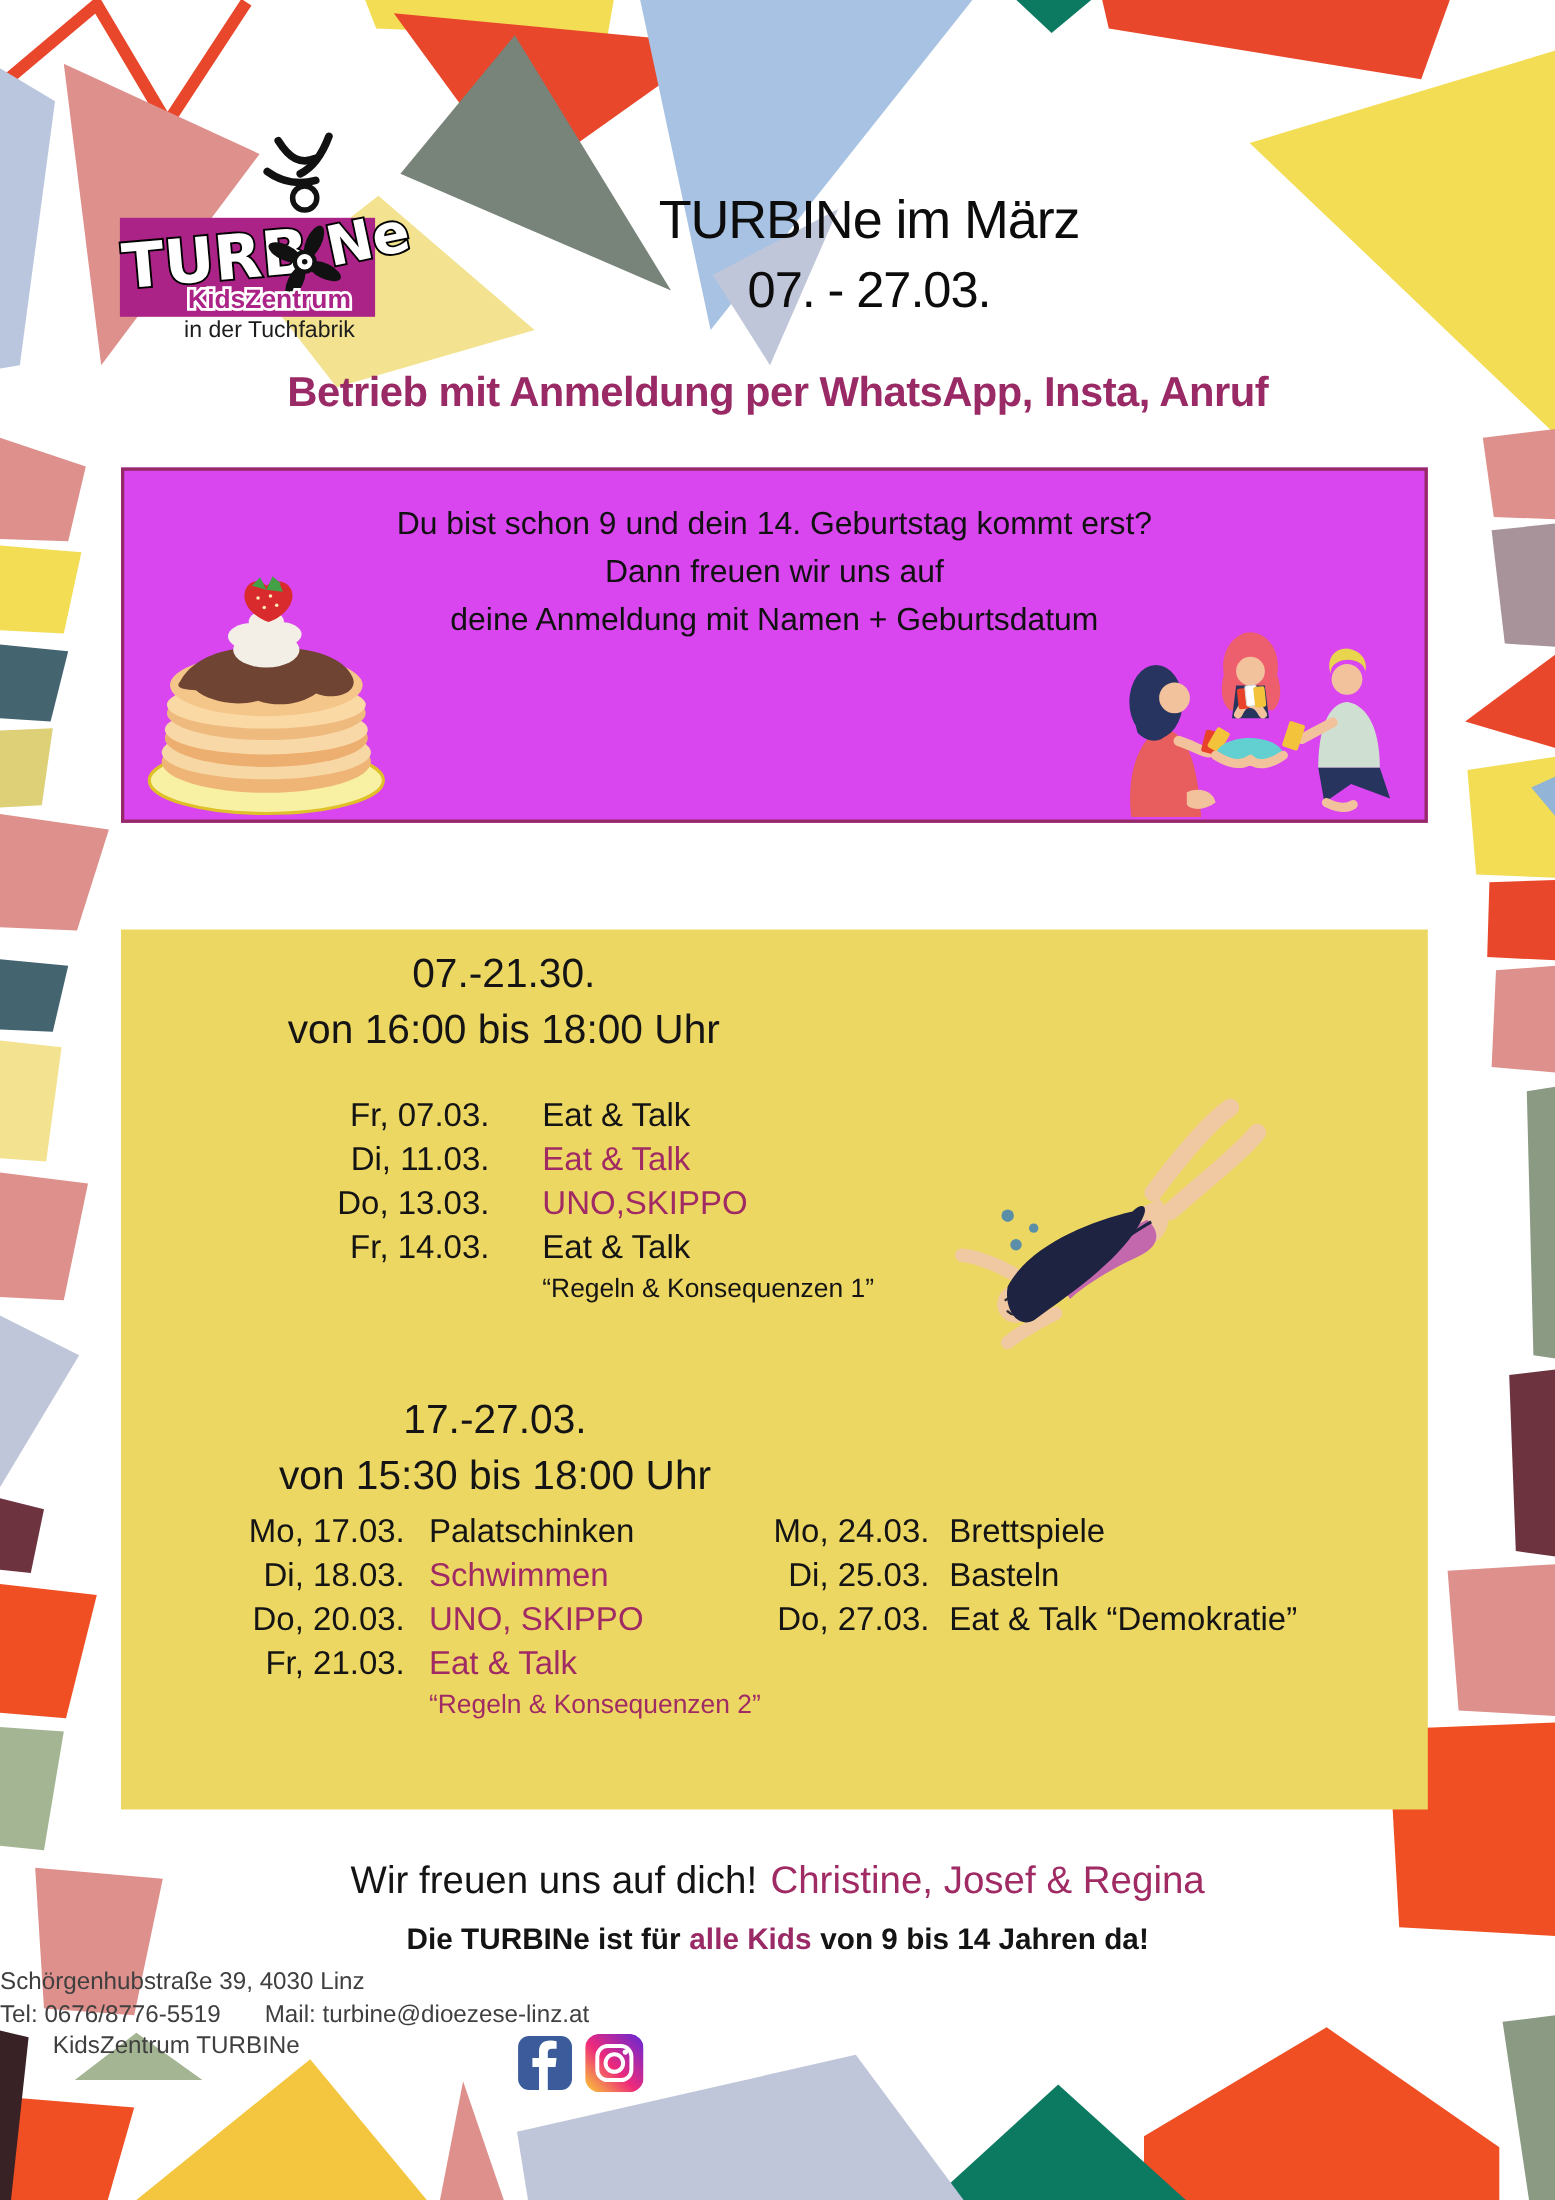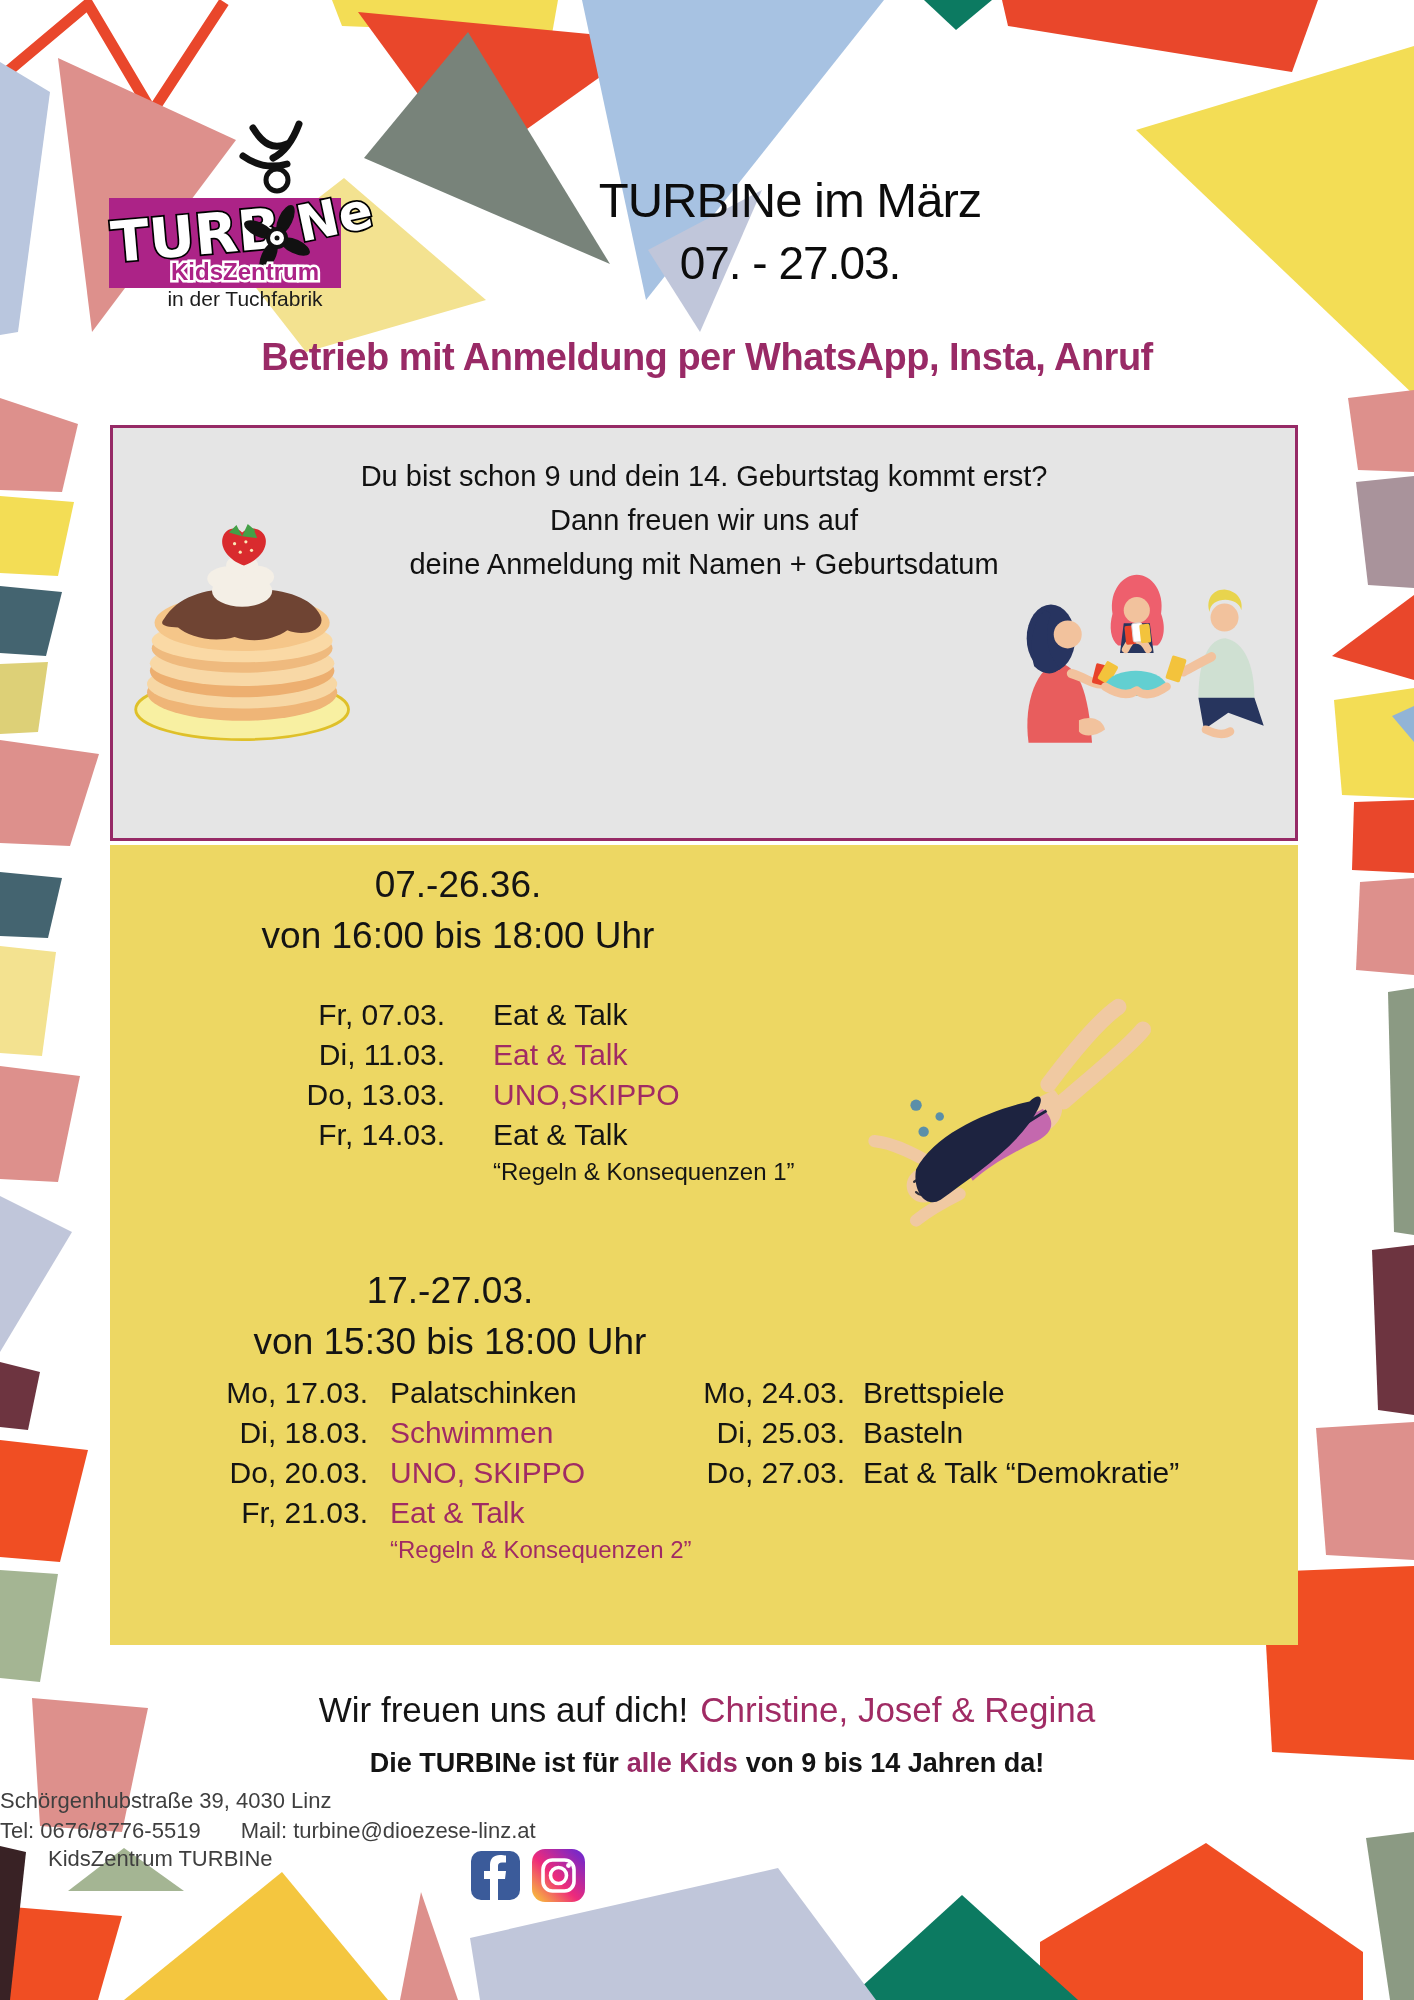--- a/index.html
+++ b/index.html
@@ -13,21 +13,21 @@
   
   #mosaic{position:absolute;left:0;top:0;width:1414px;height:2000px;}
   
   .logo{left:105px;top:120px;width:300px;height:195px;}
   
   .title-block{left:470px;top:172px;width:640px;text-align:center;font-weight:400;letter-spacing:-1px;color:#0c0c0c;}
   .title-line1{font-size:49px;}
   .title-line2{font-size:46px;margin-top:8px;}
   .subtitle{left:57px;top:336px;width:1300px;text-align:center;font-size:38px;font-weight:700;color:#992a66;letter-spacing:-0.5px;}
   
-  .info-box{left:110px;top:425px;width:1188px;height:416px;background:#e5e5e5;border:3px solid #962a66;box-sizing:border-box;}
+  .info-box{left:110px;top:425px;width:1188px;height:323px;background:#d946ef;border:3px solid #962a66;box-sizing:border-box;}
   .info-text{margin-top:26px;text-align:center;font-size:29px;line-height:44px;color:#111;}
   .pancakes{left:18px;top:92px;width:226px;height:232px;}
   .kids{right:8px;top:128px;width:306px;height:196px;}
   
   .yellow-box{left:110px;top:845px;width:1188px;height:800px;background:#edd763;}
   .sec-head{width:520px;text-align:center;font-size:37px;line-height:51px;color:#141414;}
   .sec1-head{left:88px;top:14px;}
   .sec2-head{left:80px;top:420px;}
   .rows{font-size:30px;line-height:40px;color:#141414;}
   .rows1{left:130px;top:150px;}
@@ -208,21 +208,21 @@
     <path d="M224,152 L284,152 L294,182 L256,168 L230,186 Z" fill="#27355e"></path>
     <path d="M238,108 C226,114 216,120 208,124" stroke="#f2c29d" stroke-width="10" fill="none" stroke-linecap="round"></path>
     <rect x="192" y="108" width="16" height="26" rx="2" fill="#f3c33c" transform="rotate(18 200 121)"></rect>
     <path d="M232,186 C244,192 252,192 258,188" stroke="#f2c29d" stroke-width="9" fill="none" stroke-linecap="round"></path>
   </svg>
 </div>
 
 <div class="abs yellow-box">
 
   <div class="abs sec-head sec1-head">
-    <div>07.-26.36.</div>
+    <div>07.-21.30.</div>
     <div>von 16:00 bis 18:00 Uhr</div>
   </div>
 
   <div class="abs rows rows1">
     <div class="srow">
       <span class="day">Fr, 07.03.</span>
       <span class="act">Eat &amp; Talk</span>
     </div>
     <div class="srow">
       <span class="day">Di, 11.03.</span>

